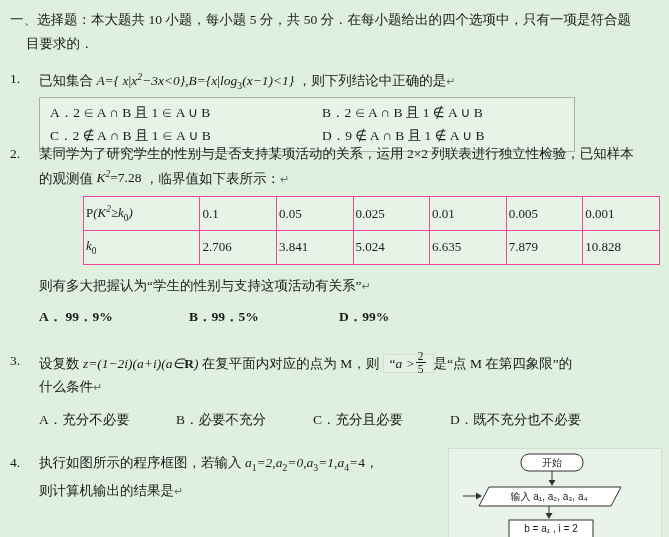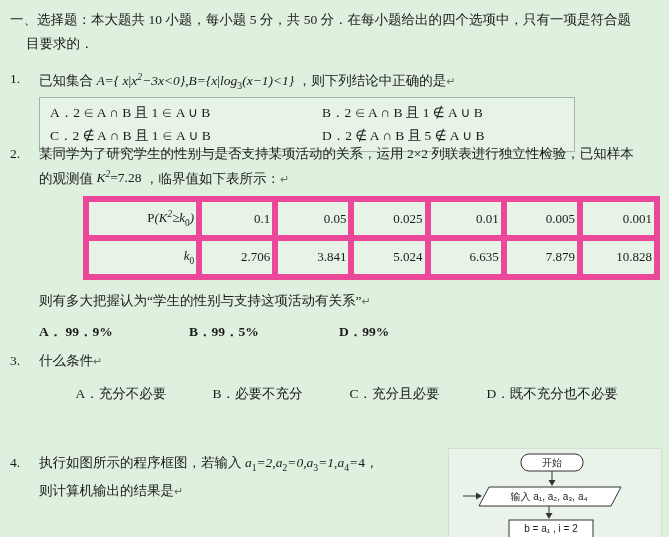--- a/index.html
+++ b/index.html
@@ -86,36 +86,36 @@
   .tablewrap {
     margin-top: 6px;
     margin-left: 44px;
   }
   table.kt {
     border-collapse: collapse;
     font-size: 13px;
     background: #e7f3e7;
   }
   table.kt td {
-    border: 6px solid #ec4899;
-    text-align: right;
+    border: 1px solid #ec4899;
+    text-align: left;
     padding: 4px 2px;
     height: 20px;
   }
   table.kt td.hdr { width: 112px; }
   table.kt td.val { width: 72px; }
 
   
   .choices {
     display: flex;
     margin-top: 4px;
   }
   .choices > div { width: 150px; font-weight: bold; }
 
-  .choices4 { display: flex; margin-top: 4px; justify-content: center; }
+  .choices4 { display: flex; margin-top: 4px; }
   .choices4 > div { width: 137px; }
 
   
   .flow {
     position: absolute;
     left: 448px;
     top: 448px;
     width: 212px;
     height: 89px;
     background: #e9f3e9;
@@ -148,21 +148,21 @@
         <span class="m">A={<span class="up">&nbsp;</span>x<span class="up">|</span>x<sup>2</sup>−3x&lt;0}<span class="up">,</span>B={x<span class="up">|</span>log<sub class="up">3</sub>(x−1)&lt;1}</span>
         <span>，则下列结论中正确的是</span><span class="eol">↵</span>
       </div>
       <div class="optbox">
         <div class="row">
           <div>A．2 ∈ A ∩ B 且 1 ∈ A ∪ B</div>
           <div>B．2 ∈ A ∩ B 且 1 ∉ A ∪ B</div>
         </div>
         <div class="row">
           <div>C．2 ∉ A ∩ B 且 1 ∈ A ∪ B</div>
-          <div>D．2 ∉ A ∩ B 且 5 ∉ A ∪ B</div>
+          <div>D．9 ∉ A ∩ B 且 1 ∉ A ∪ B</div>
         </div>
       </div>
     </div>
   </div>
 
   <div class="q" style="left:10px; top:143px; width:650px;">
     <span class="qnum">2.</span>
     <div class="qbody">
       <div>某同学为了研究学生的性别与是否支持某项活动的关系，运用 2×2 列联表进行独立性检验，已知样本</div>
       <div>
@@ -209,20 +209,26 @@
         <div>B．99．5%</div>
         <div>D．99%</div>
       </div>
     </div>
   </div>
 
   <div class="q" style="left:10px; top:350px; width:650px;">
     <span class="qnum">3.</span>
     <div class="qbody">
       <div>
+        <span>设复数</span>
+        <span class="m">z=(1−2i)(a+i)(a∈<span class="up"><b>R</b></span>)</span>
+        <span>在复平面内对应的点为 M，则</span>
+        <span style="background:#e4f0e4; padding:1px 6px; border:1px solid #cfe0cf;">“<span class="m">a &gt;</span><span class="frac"><span class="num">2</span><span class="den">5</span></span></span><span>是“点 M 在第四象限”的</span>
+      </div>
+      <div>
         <span>什么条件</span><span class="eol">↵</span>
       </div>
       <div class="choices4" style="margin-top:10px;">
         <div>A．充分不必要</div>
         <div>B．必要不充分</div>
         <div>C．充分且必要</div>
         <div>D．既不充分也不必要</div>
       </div>
     </div>
   </div>

